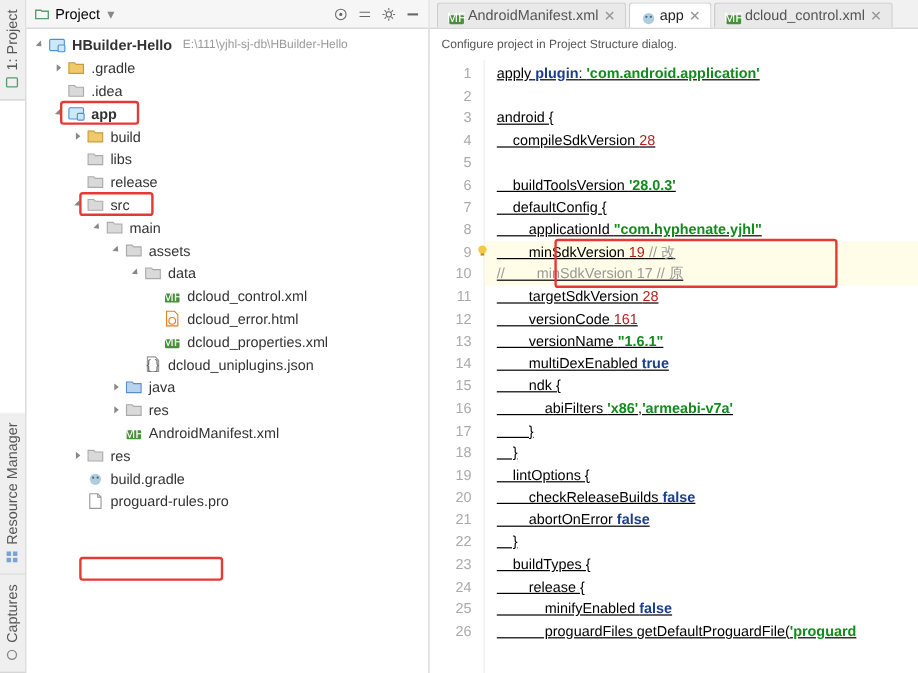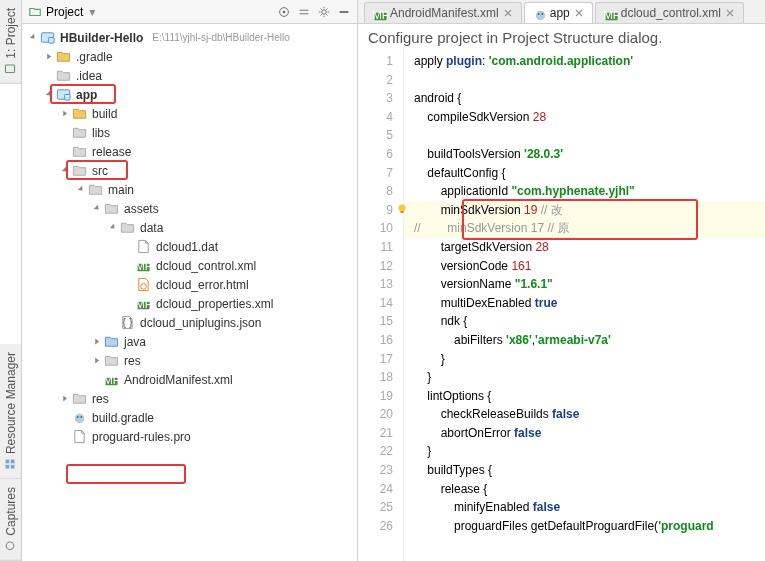--- a/index.html
+++ b/index.html
@@ -24,26 +24,26 @@
 .tree .row .label { padding: 0 2px; }
 .tree .row .path { color: #999; margin-left: 6px; font-size: 10px; }
 .tree .row .label.bold { font-weight: 600; }
 .hl-red { position: absolute; border: 2px solid #e53935; border-radius: 3px; pointer-events: none; }
 .right-col { flex: 1; display: flex; flex-direction: column; min-width: 0; }
 .tabs { height: 24px; border-bottom: 1px solid #d1d1d1; display: flex; align-items: flex-end; padding-left: 6px; background: #f1f1f1; }
 .tabs .tab { display: flex; align-items: center; gap: 4px; padding: 3px 8px; border: 1px solid #ccc; border-bottom: none; margin-right: 2px; background: #e9e9e9; border-radius: 3px 3px 0 0; cursor: pointer; color: #555; }
 .tabs .tab.active { background: #fff; color: #222; }
 .tabs .tab .tic { width: 13px; height: 13px; }
 .tabs .tab .close { width: 10px; height: 10px; color: #999; }
-.hint { height: 26px; display: flex; align-items: center; padding: 0 10px; color: #555; font-size: 15px; }
+.hint { height: 26px; display: flex; align-items: center; padding: 0 10px; color: #555; font-size: 10px; }
 .editor { flex: 1; display: flex; position: relative; overflow: hidden; }
 .gutter { width: 46px; text-align: right; padding-top: 2px; color: #aaa; background: #fff; border-right: 1px solid #eee; font-family: Consolas, monospace; font-size: 12px; }
 .gutter .ln { height: 18.6px; line-height: 18.6px; padding-right: 10px; }
 .code { flex: 1; font-family: Consolas, 'Courier New', monospace; font-size: 12.5px; padding-top: 2px; position: relative; white-space: pre; }
-.code .cl { height: 18.6px; line-height: 18.6px; padding-left: 10px; position: relative; }
+.code .cl { height: 18.6px; line-height: 18.6px; padding-left: 10px; position: relative; text-decoration: underline; }
 .code .cl.hl-warn { background: #fffde7; }
 .code .cl .bulb { position: absolute; left: -8px; top: 2px; width: 12px; height: 12px; }
 .kw { color: #1b3d8c; font-weight: 600; }
 .str { color: #128a1c; font-weight: 600; }
 .num { color: #b91c1c; }
 .com { color: #999; }
 .hl-red-code { position: absolute; border: 2px solid #e53935; border-radius: 3px; pointer-events: none; }
 svg { display: block; }
 </style>
 </head>
@@ -246,31 +246,20 @@
               <path d="M1.5 3.5h5l1.5 1.5h6.5v8h-13z" fill="#d9d9d9" stroke="#aaa"></path>
             </svg>
           </span>
           <span class="label">data</span>
         </div>
         <div class="row">
           <span class="ind" style="width: 96px;"></span>
           <span class="arrow"></span>
           <span class="ic">
             <svg viewBox="0 0 16 16" width="15" height="15">
-              <path d="M3 1.5h7l3 3v10H3z" fill="#fff" stroke="#999"></path>
-              <path d="M10 1.5v3h3" fill="none" stroke="#999"></path>
-            </svg>
-          </span>
-          <span class="label">dcloud1.dat</span>
-        </div>
-        <div class="row">
-          <span class="ind" style="width: 96px;"></span>
-          <span class="arrow"></span>
-          <span class="ic">
-            <svg viewBox="0 0 16 16" width="15" height="15">
               <rect x="1.5" y="6" width="13" height="8" rx="1" fill="#4a8f3c"></rect>
               <text x="8" y="12.5" font-size="6.5" fill="#fff" text-anchor="middle" font-family="sans-serif">MF</text>
             </svg>
           </span>
           <span class="label">dcloud_control.xml</span>
         </div>
         <div class="row">
           <span class="ind" style="width: 96px;"></span>
           <span class="arrow"></span>
           <span class="ic">

